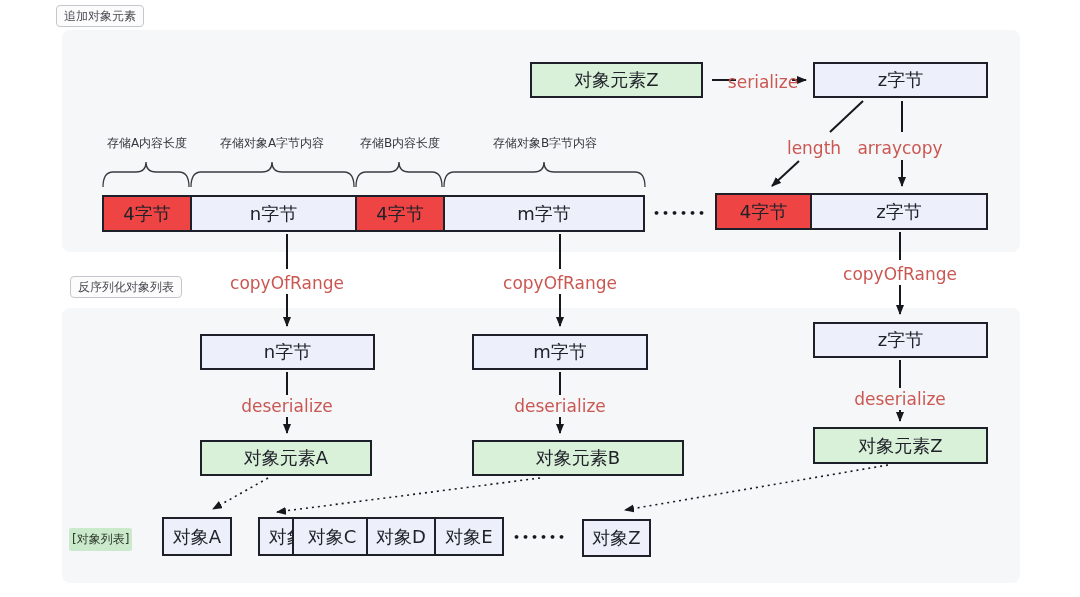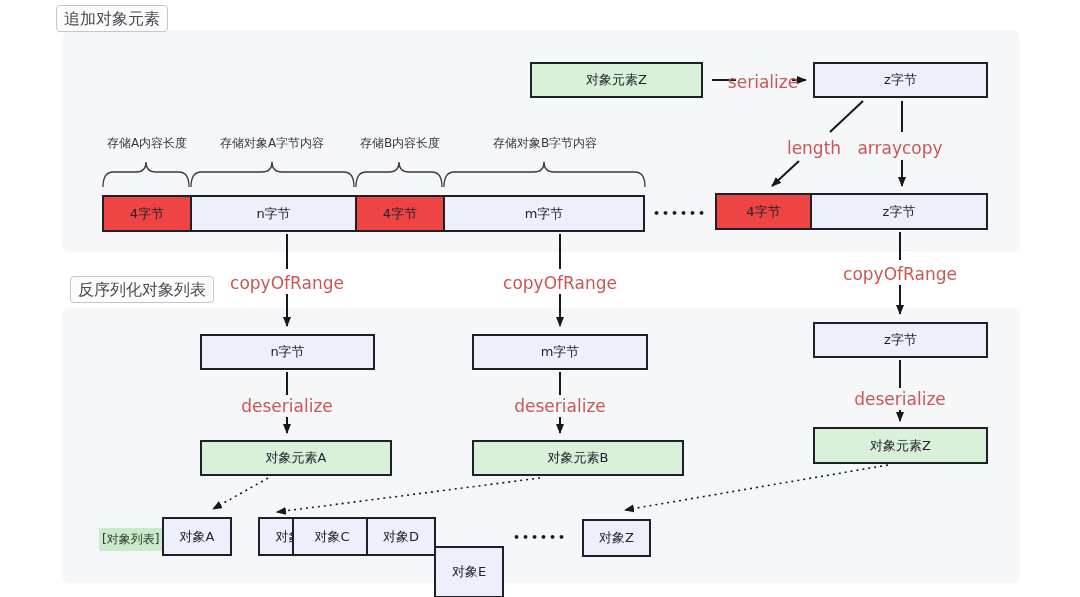--- a/index.html
+++ b/index.html
@@ -3,26 +3,26 @@
 <meta charset="utf-8">
 <style>
   html,body{margin:0;padding:0;background:#ffffff;}
   .canvas{
     position:relative;width:1080px;height:597px;background:#ffffff;overflow:hidden;
     font-family:"DejaVu Sans","Liberation Sans",sans-serif;color:#222;
   }
   .panel{position:absolute;background:#f6f7f9;border-radius:8px;}
   .overlay{position:absolute;left:0;top:0;width:1080px;height:597px;pointer-events:none;}
   .tag{
-    position:absolute;font-size:16px;color:#4a4a52;background:#fcfcfd;
+    position:absolute;font-size:12px;color:#4a4a52;background:#fcfcfd;
     border:1px solid #c3c6cc;border-radius:4px;padding:3px 7px;line-height:1.2;white-space:nowrap;
   }
   .box{
     position:absolute;display:flex;align-items:center;justify-content:center;
-    font-size:13px;color:#20222a;border:2px solid #1d1f29;background:#edf0fa;
+    font-size:18px;color:#20222a;border:2px solid #1d1f29;background:#edf0fa;
     box-sizing:border-box;white-space:nowrap;
   }
   .box.len{background:#ef4444;}
   .box.green{background:#d9f1d9;}
   .redlbl{
     position:absolute;transform:translateX(-50%);font-size:17px;color:#cb5752;
     white-space:nowrap;line-height:1;
   }
   .bracelbl{
     position:absolute;transform:translateX(-50%);font-size:12px;color:#35363c;
@@ -127,26 +127,26 @@
   <div class="redlbl" style="left:900px;top:266px;">copyOfRange</div>
 
   <div class="box" style="left:200px;top:334px;width:175px;height:36px;">n字节</div>
   <div class="box" style="left:472px;top:334px;width:176px;height:36px;">m字节</div>
   <div class="box" style="left:813px;top:322px;width:175px;height:36px;">z字节</div>
 
   <div class="redlbl" style="left:287px;top:398px;">deserialize</div>
   <div class="redlbl" style="left:560px;top:398px;">deserialize</div>
   <div class="redlbl" style="left:900px;top:391px;">deserialize</div>
 
-  <div class="box green" style="left:200px;top:440px;width:192px;height:36px;">对象元素A</div>
+  <div class="box green" style="left:200px;top:440px;width:172px;height:36px;">对象元素A</div>
   <div class="box green" style="left:472px;top:440px;width:212px;height:36px;">对象元素B</div>
   <div class="box green" style="left:813px;top:427px;width:175px;height:37px;">对象元素Z</div>
 
-  <div class="listtag" style="left:99px;top:528px;">[对象列表]</div>
+  <div class="listtag" style="left:69px;top:528px;">[对象列表]</div>
   <div class="box" style="left:162px;top:517px;width:70px;height:39px;">对象A</div>
   <div class="box" style="left:230px;top:517px;width:70px;height:39px;margin-left:28px;">对象B</div>
   <div class="box" style="left:292px;top:517px;width:80px;height:39px;">对象C</div>
   <div class="box" style="left:366px;top:517px;width:70px;height:39px;">对象D</div>
-  <div class="box" style="left:434px;top:546px;width:70px;height:52px;">对象E</div>
+  <div class="box" style="left:434px;top:517px;width:70px;height:39px;">对象E</div>
   <div class="dots" style="left:540px;top:537px;">••••••</div>
   <div class="box" style="left:582px;top:519px;width:69px;height:38px;">对象Z</div>
 
 </div>
 
 </body></html>

